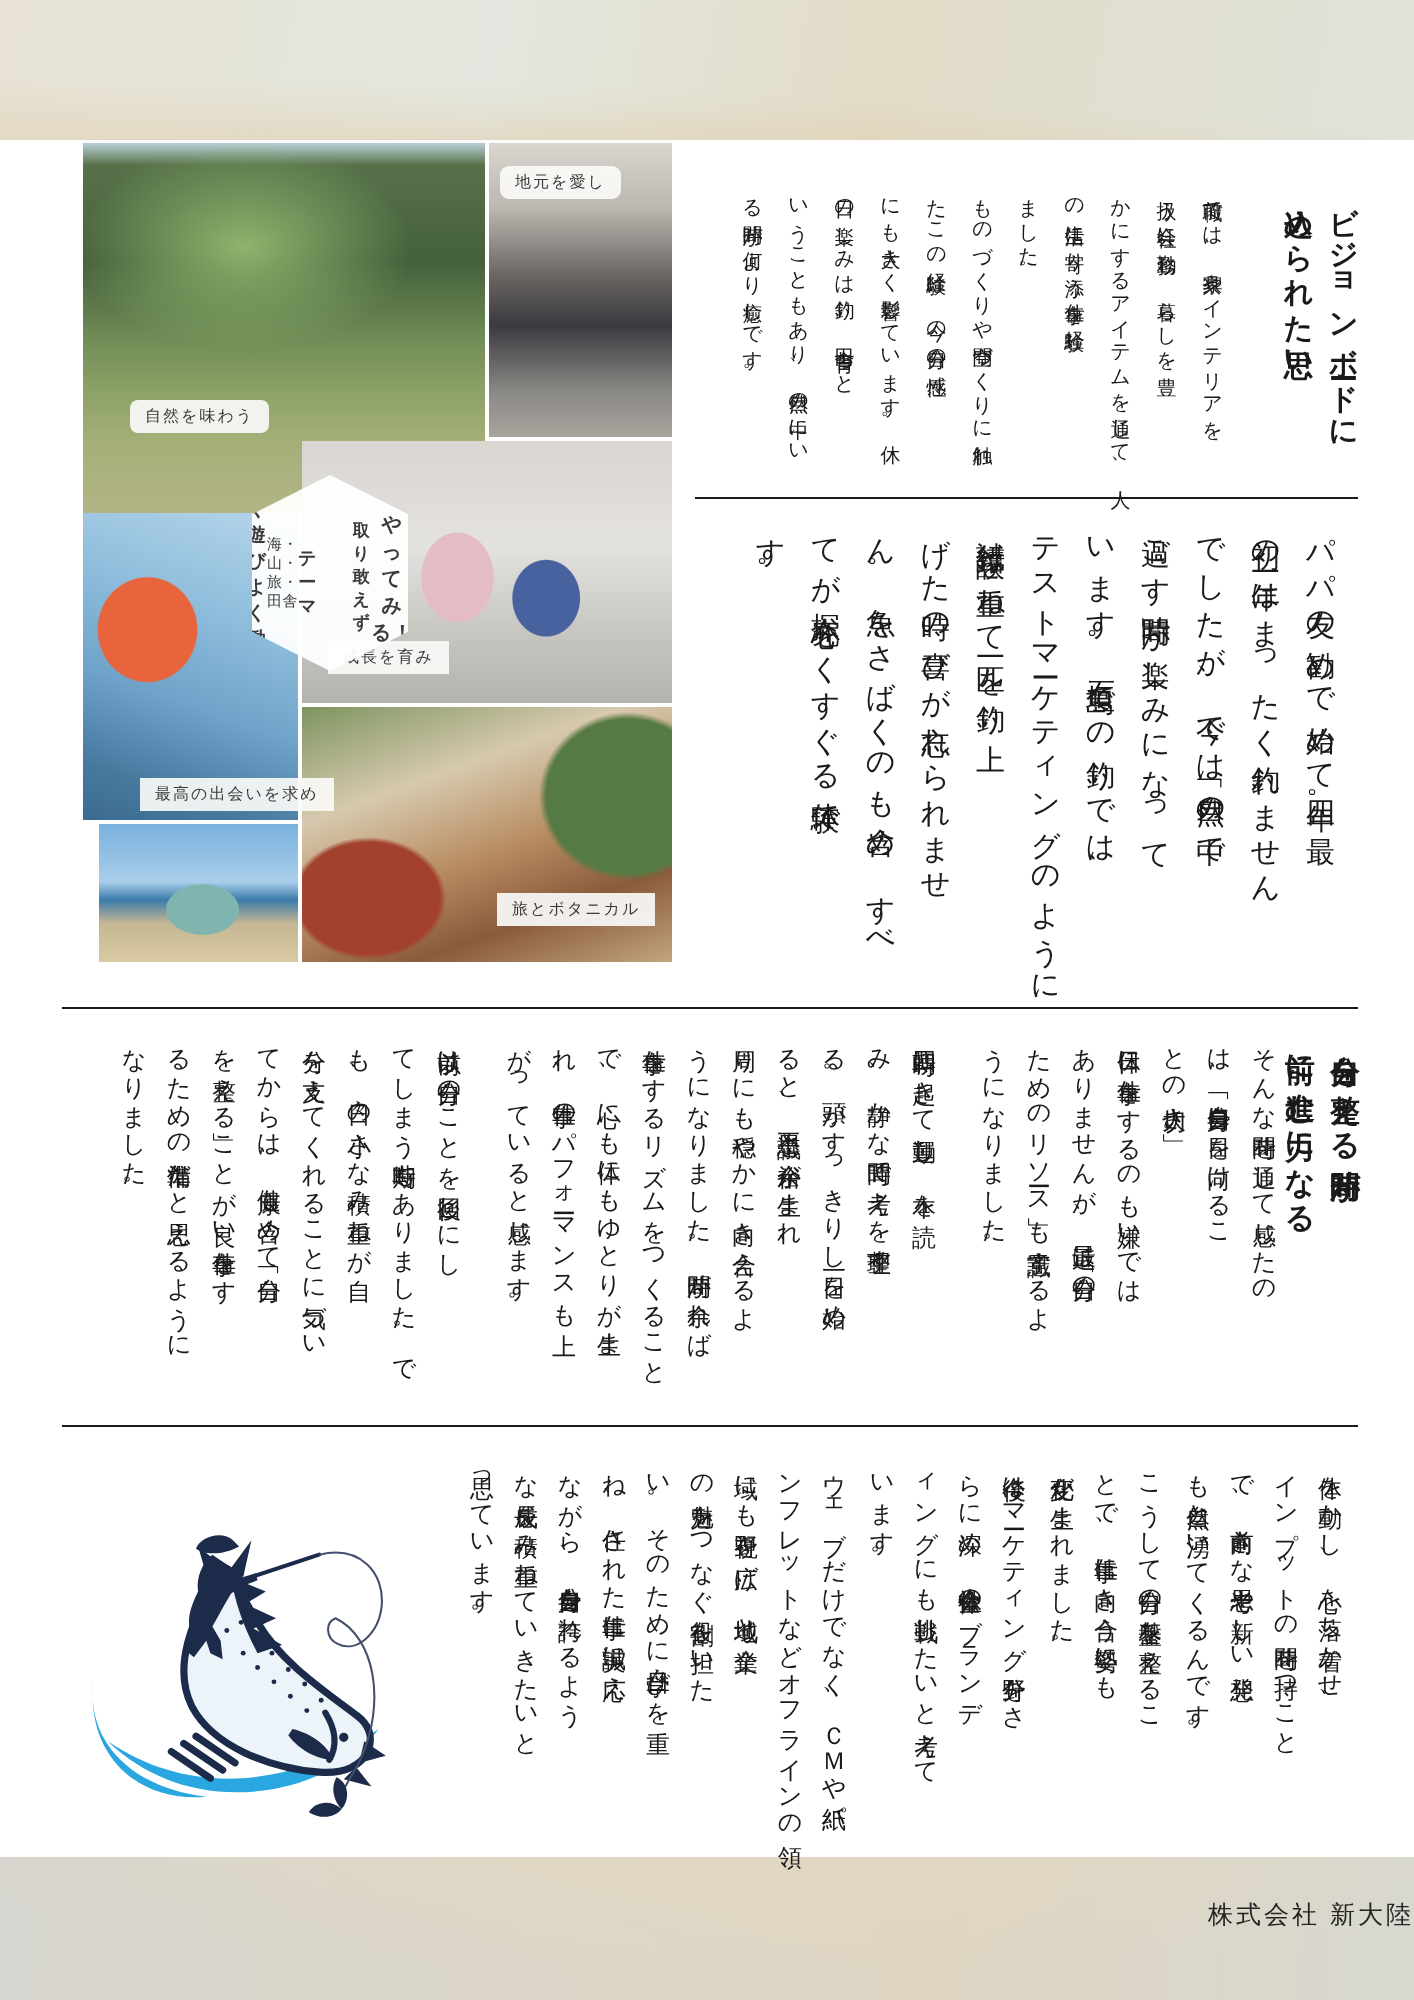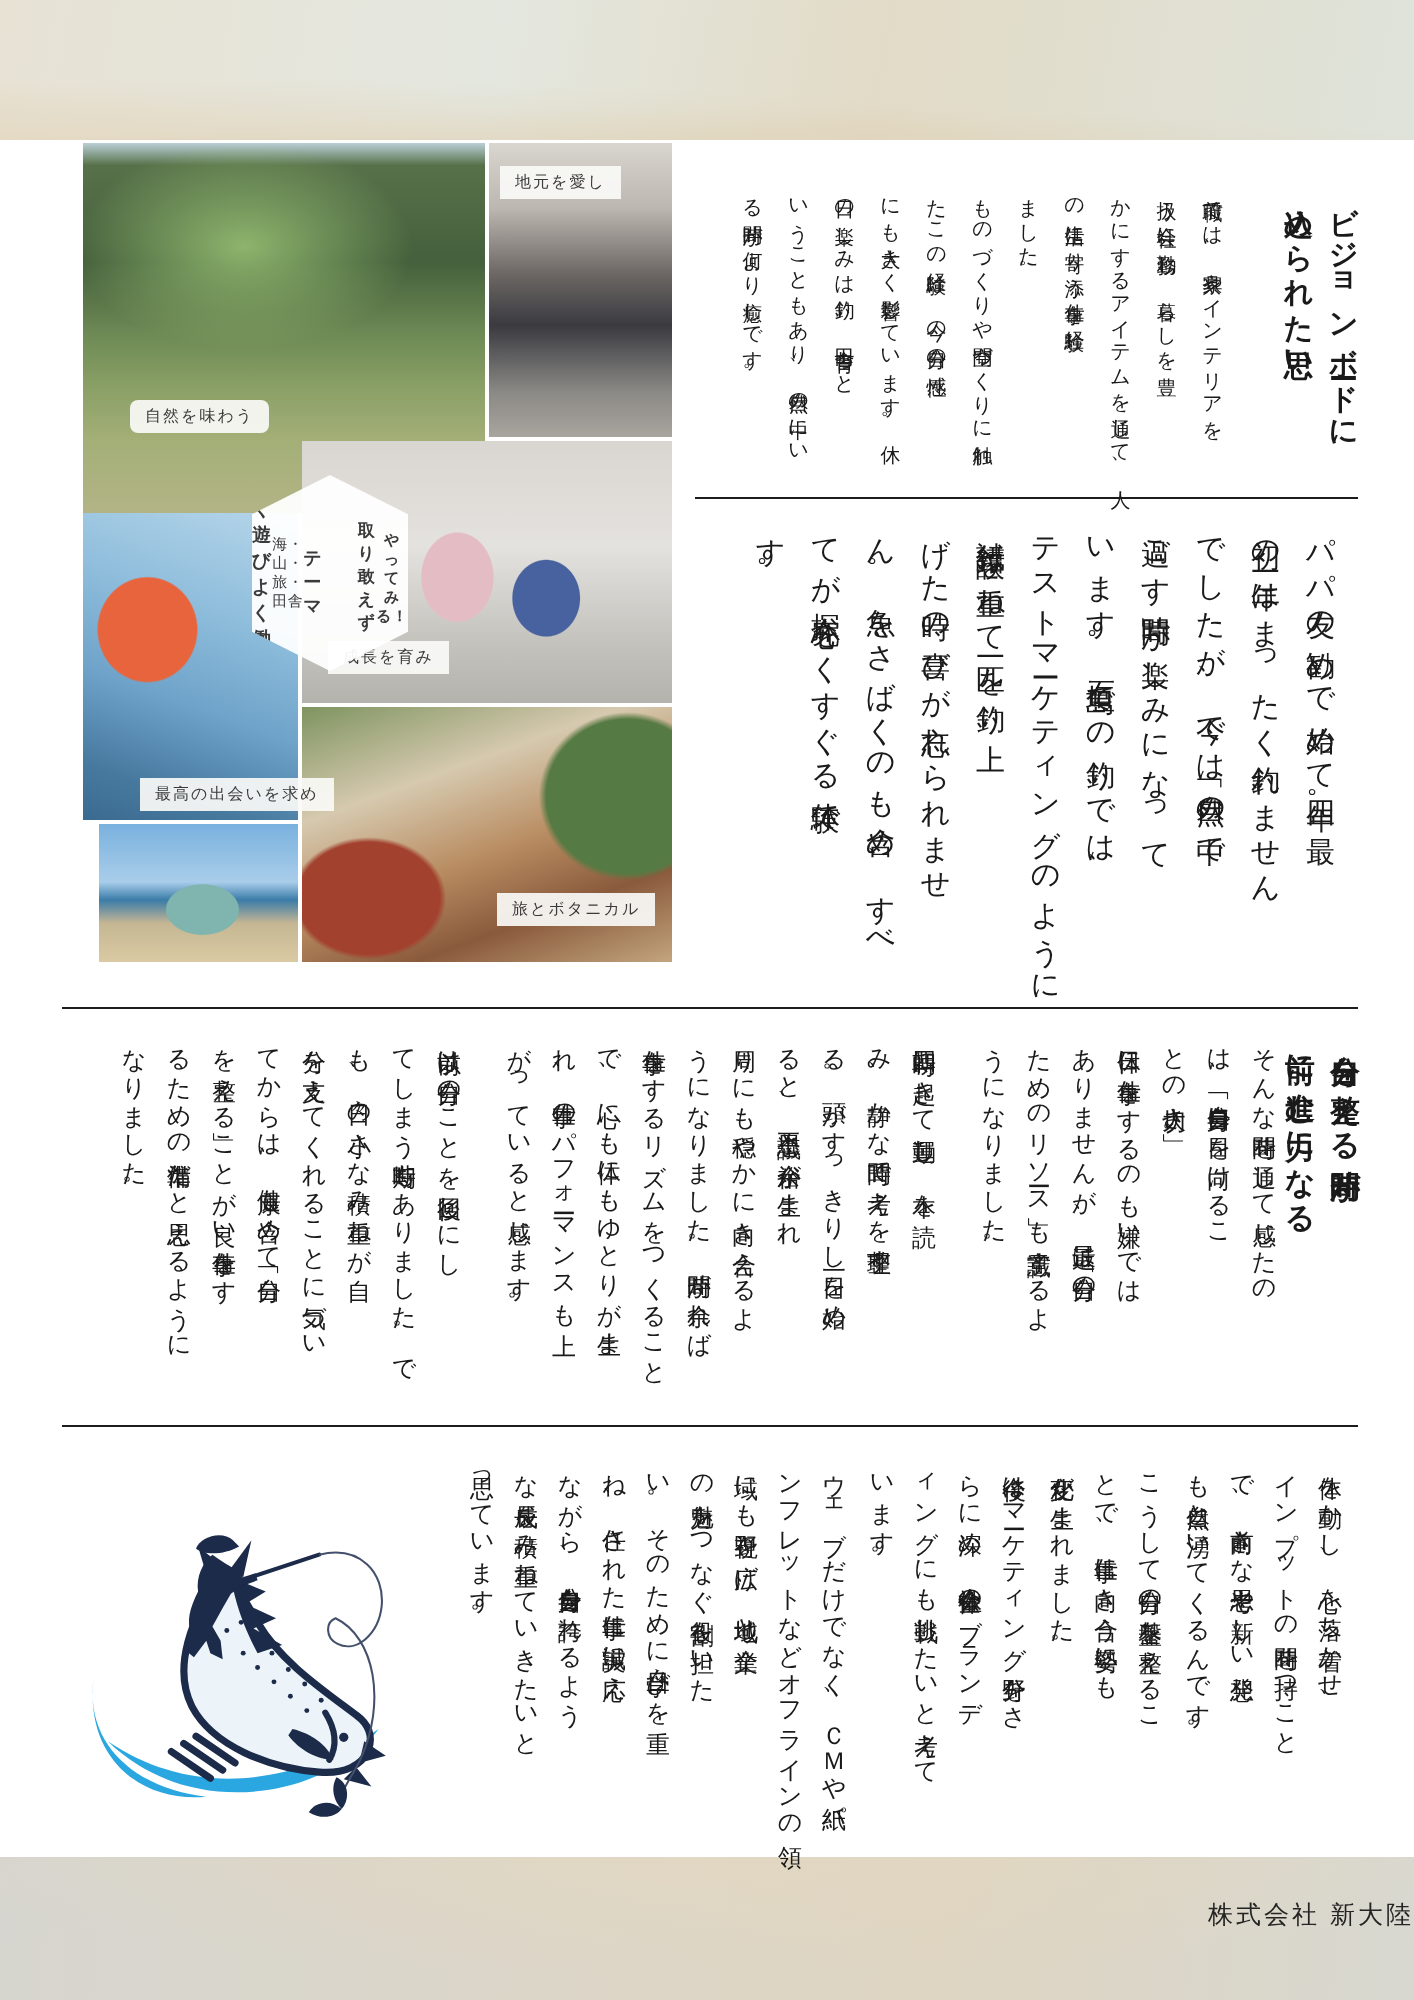--- a/index.html
+++ b/index.html
@@ -84,21 +84,21 @@
     position:absolute;left:252px;top:475px;width:156px;height:196px;
     background:rgba(255,255,255,.94);
     clip-path:polygon(50% 0%,100% 20%,100% 80%,50% 100%,0% 80%,0% 20%);
     display:flex;flex-direction:row;align-items:center;justify-content:center;
     text-align:center;color:#3a3a3a;
   }
   .badge .b1{font-size:19px;font-weight:bold;letter-spacing:1px;margin-top:2px;}
   .badge .b2{font-size:15px;margin-top:0;letter-spacing:0.5px;}
   .badge .b3{font-size:18px;font-weight:bold;letter-spacing:4px;margin-top:18px;}
   .badge .b4{font-size:17px;font-weight:bold;margin-top:7px;letter-spacing:1px;margin-left:32px;}
-  .badge .b5{font-size:15px;font-weight:bold;margin-top:10px;letter-spacing:1px;}
+  .badge .b5{font-size:20px;font-weight:bold;margin-top:10px;letter-spacing:1px;}
   
   .footer{
     position:absolute;left:0;top:1898px;width:100%;text-align:right;
     font-size:25px;letter-spacing:3px;color:#242424;
   }
   
   .illus{position:absolute;left:80px;top:1528px;width:310px;height:318px;}
 </style>
 </head>
 <body>
@@ -109,21 +109,21 @@
   <div class="band-bottom"></div>
 
   <div class="photo photo-camping"></div>
   <div class="photo photo-festival"></div>
   <div class="photo photo-fish"></div>
   <div class="photo photo-kids"></div>
   <div class="photo photo-interior"></div>
   <div class="photo photo-van"></div>
 
   <div class="chip" style="left:130px;top:400px;border-radius:8px;">自然を味わう</div>
-  <div class="chip" style="left:500px;top:166px;">地元を愛し</div>
+  <div class="chip" style="left:500px;top:166px;border-radius:9px;">地元を愛し</div>
   <div class="chip" style="left:140px;top:778px;text-align:center;">最高の出会いを求め</div>
   <div class="chip" style="left:328px;top:641px;">成長を育み</div>
   <div class="chip" style="left:497px;top:893px;">旅とボタニカル</div>
 
   <div class="badge">
     <div class="b1">よく遊びよく働く</div>
     <div class="b2">海・山・旅・田舎</div>
     <div class="b3">テーマ</div>
     <div class="b4">取り敢えず</div>
     <div class="b5">やってみる！</div>

